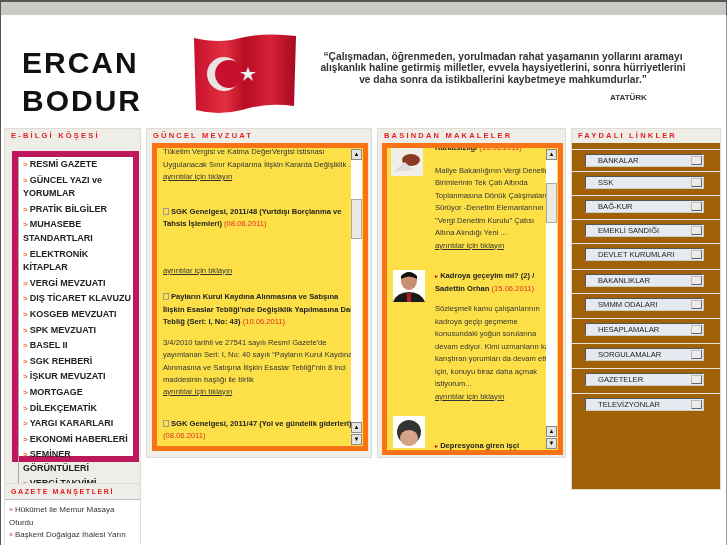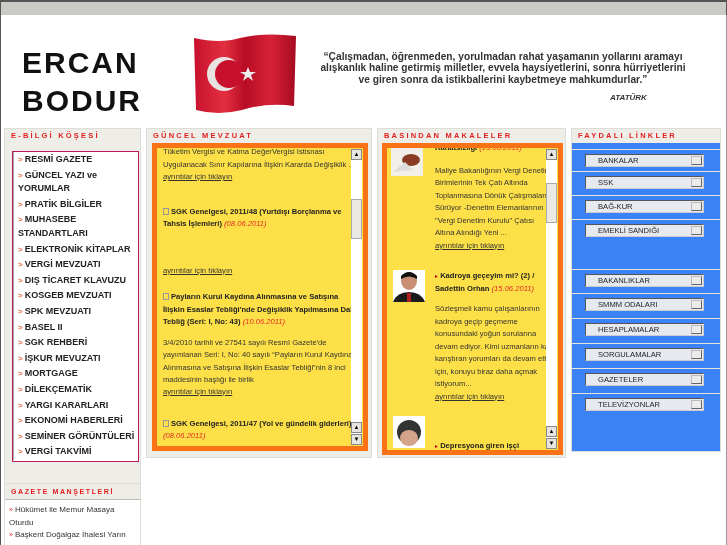--- a/index.html
+++ b/index.html
@@ -7,57 +7,57 @@
   body { font-family: "Liberation Sans", sans-serif; font-size: 8px; color: #222; position: relative; }
 
   .topbar { position: absolute; left: 0; top: 0; width: 727px; height: 15px; background: #cbcbc5; border-top: 2px solid #555; border-left: 1px solid #555; border-right: 1px solid #555; }
   .frame-left { position: absolute; left: 0; top: 15px; width: 1px; height: 530px; background: #555; }
   .frame-right { position: absolute; right: 0; top: 15px; width: 1px; height: 530px; background: #999; }
 
   .logo { position: absolute; left: 22px; top: 44px; font-family: "Liberation Sans", sans-serif; font-weight: bold; font-size: 30px; line-height: 38px; letter-spacing: 2px; color: #111; }
   .flag { position: absolute; left: 190px; top: 34px; width: 108px; height: 80px; }
 
   .quote { position: absolute; left: 318px; top: 51px; width: 370px; text-align: center; font-size: 10.2px; line-height: 11.4px; font-weight: bold; color: #333; }
-  .quote-author { position: absolute; left: 610px; top: 93px; font-size: 8px; font-weight: bold; color: #333; font-style: italic; }
+  .quote-author { position: absolute; left: 610px; top: 93px; font-size: 8px; font-weight: bold; color: #333; }
 
   .panel { position: absolute; background: #efede8; border: 1px solid #dedcd6; }
   .panel-title { height: 14px; padding-left: 6px; font-size: 7.5px; font-weight: bold; letter-spacing: 2.2px; color: #e31f1f; line-height: 14px; }
 
   
   .ebilgi { left: 4px; top: 128px; width: 137px; height: 372px; }
-  .menu-box { position: absolute; left: 7px; top: 22px; width: 127px; height: 311px; background: #fff; border: 1px solid #be185d; }
+  .menu-box { position: absolute; left: 7px; top: 22px; width: 127px; height: 311px; background: #fff; border: 6px solid #be185d; }
   .menu-item { display: block; font-size: 9px; font-weight: bold; color: #222; padding: 1px 0 1px 4px; line-height: 13.6px; cursor: pointer; border-left: 1px solid #aaa; }
   .menu-item .arr { color: #e8744a; font-size: 8px; margin-right: 2px; }
 
   .gazete { left: 4px; top: 483px; width: 137px; height: 70px; background: #fff; }
   .gazete .panel-title { background: #efede8; border-bottom: 1px solid #bbb; font-size: 7px; letter-spacing: 1.6px; height: 16px; line-height: 16px; }
   .gazete-list { padding: 4px 3px 0 4px; font-size: 8px; line-height: 12.5px; color: #333; }
   .gazete-list .dot { color: #e23a3a; font-size: 7px; margin-right: 2px; }
 
   
   .guncel { left: 146px; top: 128px; width: 226px; height: 330px; }
   .scroll-box { position: absolute; background: #fde047; border: 5px solid #f97316; overflow: hidden; }
   .guncel .scroll-box { left: 5px; top: 14px; width: 216px; height: 308px; }
   .content { position: absolute; left: 6px; top: 0; width: 196px; font-size: 7.6px; line-height: 12.5px; color: #333; }
   .content .link { text-decoration: underline; color: #333; cursor: pointer; }
   .content .ttl { font-weight: bold; color: #222; }
-  .content .date { color: #e32b2b; font-style: italic; }
+  .content .date { color: #e32b2b; }
   .content .box { display: inline-block; width: 6px; height: 7px; border: 1px solid #999; margin-right: 2px; vertical-align: -1px; }
 
   .sb { position: absolute; right: 1px; top: 1px; width: 11px; bottom: 1px; background: #fff; }
   .sb-btn { position: absolute; right: 0; width: 11px; height: 11px; background: #e6e4df; border: 1px solid #888; font-size: 6px; line-height: 9px; text-align: center; color: #000; }
   .sb-thumb { position: absolute; right: 0; width: 11px; background: #ebe9e4; border: 1px solid #aaa; }
 
   
   .basin { left: 377px; top: 128px; width: 189px; height: 330px; }
   .basin .scroll-box { left: 4px; top: 14px; width: 181px; height: 312px; }
   .author-img { position: absolute; width: 32px; height: 32px; }
 
   
-  .faydali { left: 571px; top: 128px; width: 150px; height: 324px; background: #3b82f6; }
+  .faydali { left: 571px; top: 128px; width: 150px; height: 362px; background: #a16207; }
   .faydali .panel-title { background: #efede8; height: 14px; }
   .link-row { position: absolute; left: 0; width: 148px; height: 21px; border-top: 1px solid #e6e4df; }
   .select { position: absolute; left: 13px; top: 4px; width: 119px; height: 13px; background: #e7e9f0; border: 1px solid #555; border-right-color: #ccc; border-bottom-color: #ccc; font-size: 7.6px; line-height: 11px; padding-left: 12px; color: #222; cursor: pointer; }
   .select .dd { position: absolute; right: 1px; top: 1px; width: 11px; height: 9px; background: #ebebeb; border: 1px solid #bbb; border-right-color: #666; border-bottom-color: #666; }
 </style>
 </head>
 <body>
 
 <div class="topbar"></div>
 <div class="frame-left"></div>
@@ -77,21 +77,21 @@
       <stop offset="0.75" stop-color="#d62238"></stop>
       <stop offset="1" stop-color="#a60a20"></stop>
     </linearGradient>
   </defs>
   <path d="M4 4 Q30 10 50 4 Q75 -2 106 2 L104 72 Q78 68 52 76 Q28 82 6 76 Z" fill="url(#fg)"></path>
   <circle cx="34" cy="40" r="17" fill="#e8e2e0"></circle>
   <circle cx="39" cy="40" r="14" fill="#c8102e"></circle>
   <polygon points="58,33 60,38 66,38 61,41 63,47 58,43 53,47 55,41 50,38 56,38" fill="#eee"></polygon>
 </svg>
 
-<div class="quote">“Çalışmadan, öğrenmeden, yorulmadan rahat yaşamanın yollarını aramayı alışkanlık haline getirmiş milletler, evvela haysiyetlerini, sonra hürriyetlerini ve giren sonra da istikballerini kaybetmeye mahkumdurlar.”</div>
+<div class="quote">“Çalışmadan, öğrenmeden, yorulmadan rahat yaşamanın yollarını aramayı alışkanlık haline getirmiş milletler, evvela haysiyetlerini, sonra hürriyetlerini ve daha sonra da istikballerini kaybetmeye mahkumdurlar.”</div>
 <div class="quote-author">ATATÜRK</div>
 
 <div class="panel ebilgi">
   <div class="panel-title">E-BİLGİ KÖŞESİ</div>
   <div class="menu-box">
     <a class="menu-item"><span class="arr">&gt;</span><span>RESMİ GAZETE</span></a>
     <a class="menu-item"><span class="arr">&gt;</span><span>GÜNCEL YAZI ve YORUMLAR</span></a>
     <a class="menu-item"><span class="arr">&gt;</span><span>PRATİK BİLGİLER</span></a>
     <a class="menu-item"><span class="arr">&gt;</span><span>MUHASEBE STANDARTLARI</span></a>
     <a class="menu-item"><span class="arr">&gt;</span><span>ELEKTRONİK KİTAPLAR</span></a>
@@ -212,20 +212,23 @@
     </div>
   <div class="link-row" style="top:42px">
       <div class="select"><span>SSK</span><span class="dd"></span></div>
     </div>
   <div class="link-row" style="top:66px">
       <div class="select"><span>BAĞ-KUR</span><span class="dd"></span></div>
     </div>
   <div class="link-row" style="top:90px">
       <div class="select"><span>EMEKLİ SANDIĞI</span><span class="dd"></span></div>
     </div>
+  <div class="link-row" style="top:114px">
+      <div class="select"><span>DEVLET KURUMLARI</span><span class="dd"></span></div>
+    </div>
   <div class="link-row" style="top:140px">
       <div class="select"><span>BAKANLIKLAR</span><span class="dd"></span></div>
     </div>
   <div class="link-row" style="top:164px">
       <div class="select"><span>SMMM ODALARI</span><span class="dd"></span></div>
     </div>
   <div class="link-row" style="top:189px">
       <div class="select"><span>HESAPLAMALAR</span><span class="dd"></span></div>
     </div>
   <div class="link-row" style="top:214px">

